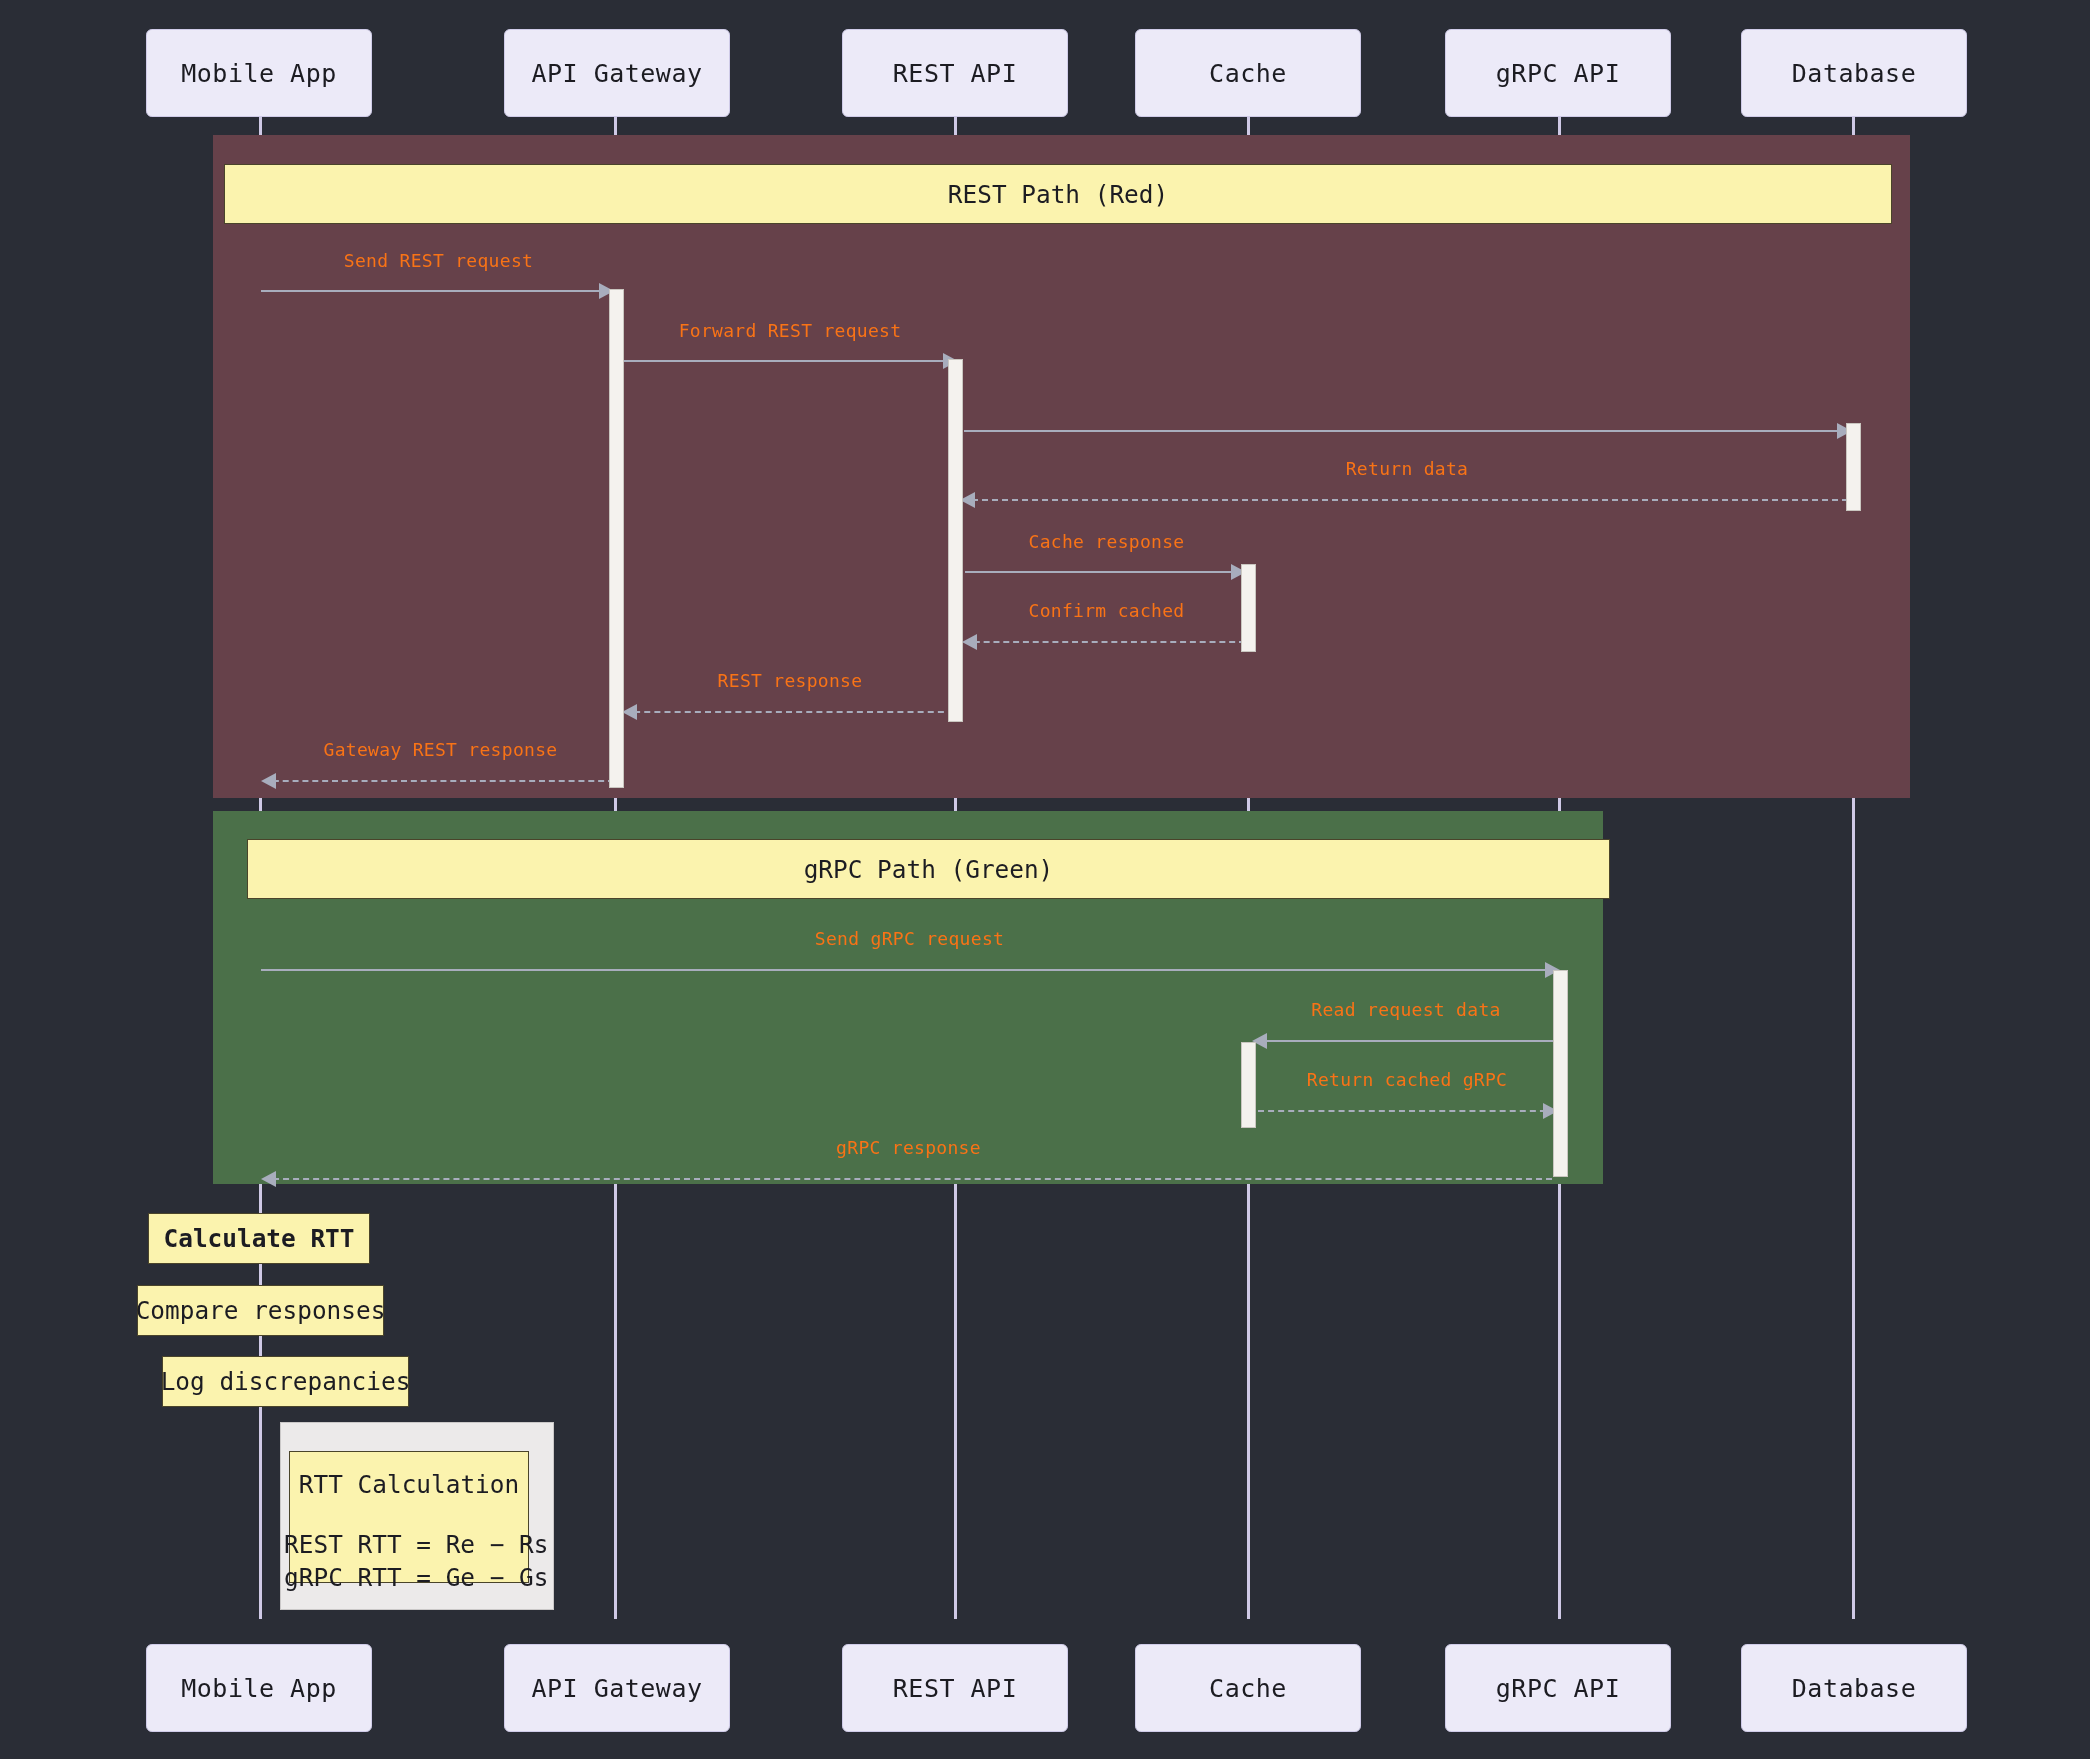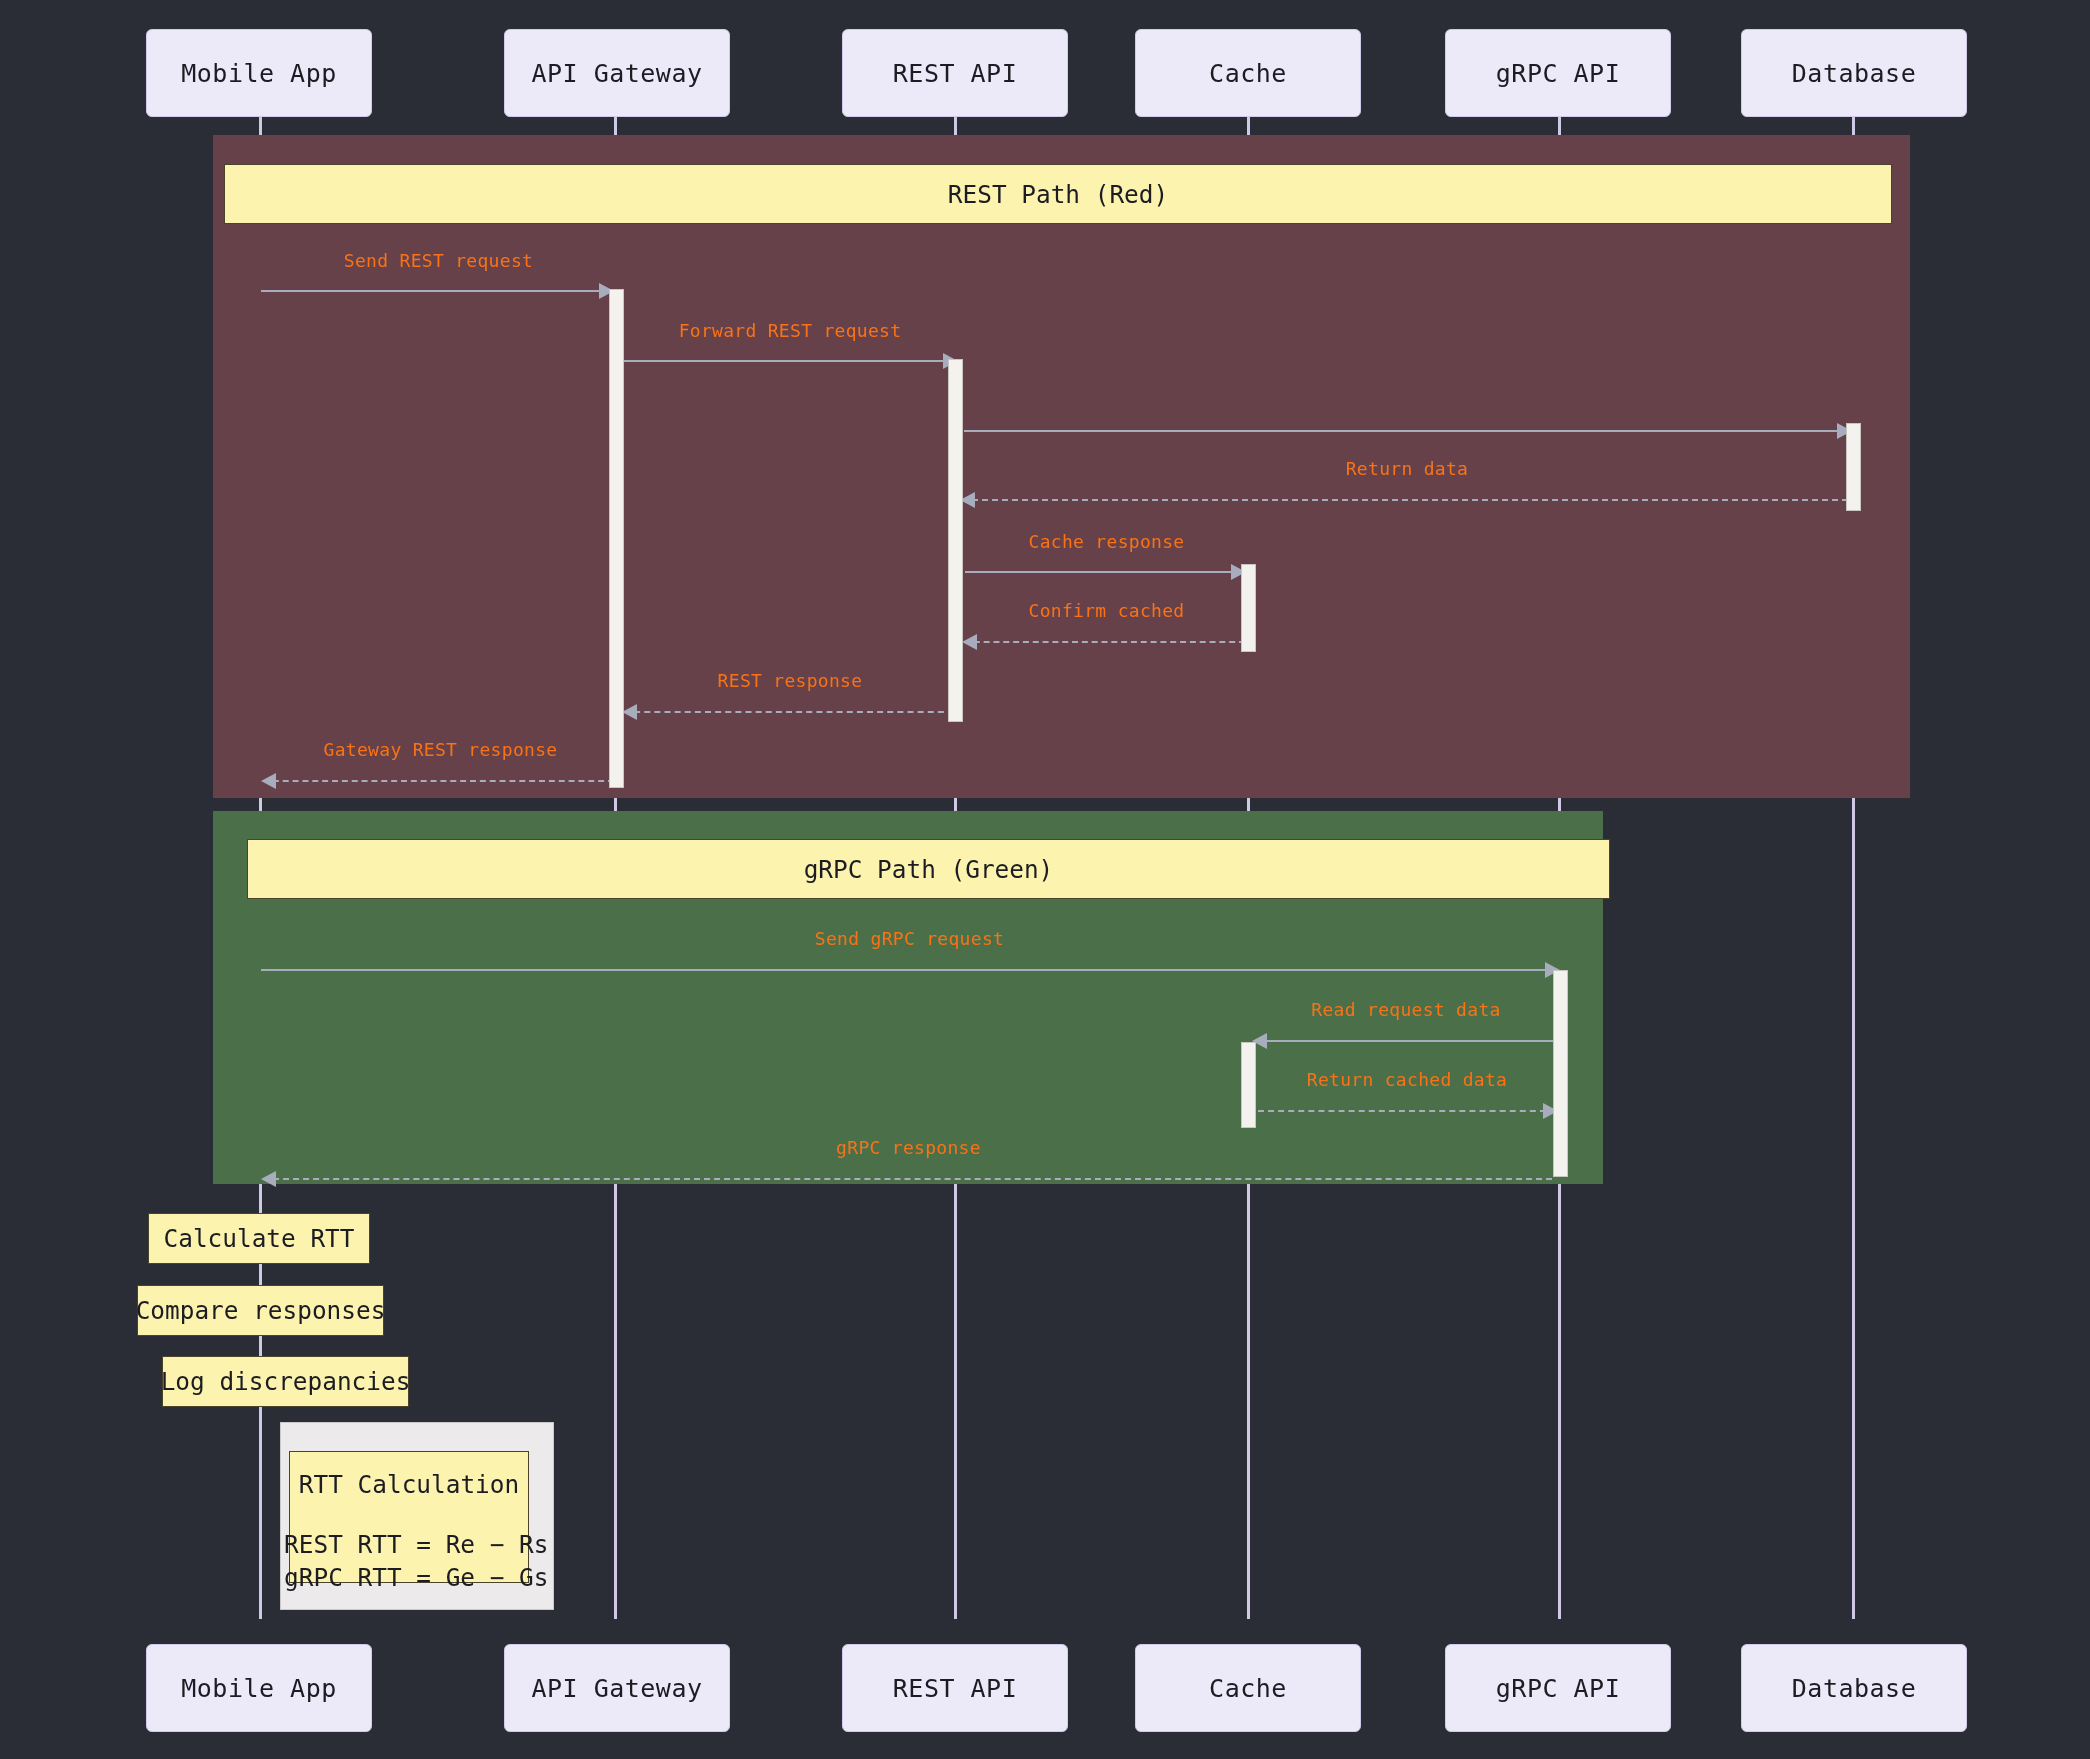--- a/index.html
+++ b/index.html
@@ -249,34 +249,34 @@
   </div>
 
   <div class="msg-label" style="left:1256px; top:999px; width:300px;">
     <span>Read request data</span>
   </div>
   <div class="msg" style="left:1254px; top:1040px; width:302px;">
     <div class="arrowhead left"></div>
   </div>
 
   <div class="msg-label" style="left:1258px; top:1069px; width:298px;">
-    <span>Return cached data</span>
+    <span>Return cached gRPC</span>
   </div>
   <div class="msg dotted" style="left:1258px; top:1110px; width:298px;">
     <div class="arrowhead right"></div>
   </div>
 
   <div class="msg-label" style="left:265px; top:1137px; width:1287px;">
     <span>gRPC response</span>
   </div>
   <div class="msg dotted" style="left:263px; top:1178px; width:1289px;">
     <div class="arrowhead left"></div>
   </div>
 
-  <div class="note" style="left:148px; top:1213px; width:222px; height:51px;">
+  <div class="note" style="left:148px; top:1213px; width:222px; height:51px;font-weight:bold;">
     <span>Calculate RTT</span>
   </div>
   <div class="note" style="left:137px; top:1285px; width:247px; height:51px;">
     <span>Compare responses</span>
   </div>
   <div class="note" style="left:162px; top:1356px; width:247px; height:51px;">
     <span>Log discrepancies</span>
   </div>
 
   <div class="note-frame" style="left:280px; top:1422px; width:274px; height:188px;"></div>

